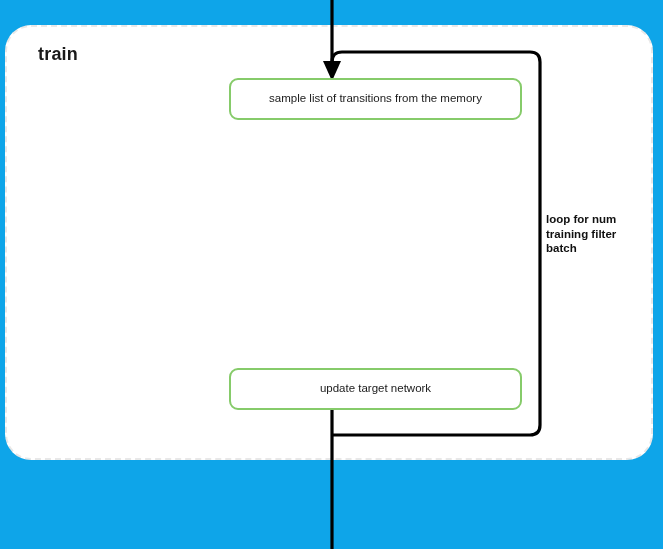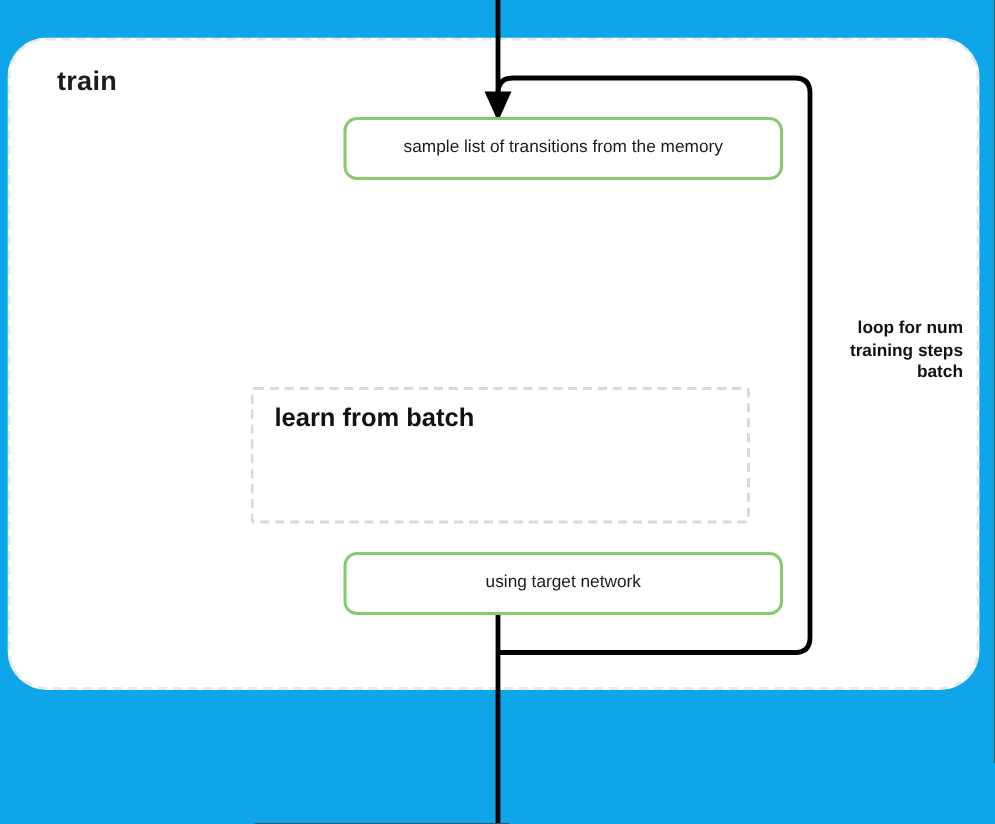--- a/index.html
+++ b/index.html
@@ -88,24 +88,24 @@
     width: 160px;
     font-size: 17px;
     font-weight: bold;
     color: #111111;
     line-height: 1.32;
   }
 
   
   #loop-label {
     position: absolute;
-    left: 530px;
+    left: 546px;
     top: 212px;
     width: 112px;
-    text-align: right;
+    text-align: left;
     font-size: 11.5px;
     font-weight: bold;
     color: #111111;
     line-height: 1.28;
   }
 
   
   #connectors {
     position: absolute;
     left: 0;
@@ -134,27 +134,24 @@
   </svg>
 
   <div id="train-title">train</div>
 
   <div class="step-box" id="step-sample">
     <span class="step-label">sample list of transitions from the memory</span>
   </div>
 
 
 
-  <div id="learn-box">
-    <div id="learn-label">learn from batch</div>
-  </div>
 
   <div class="step-box" id="step-update">
-    <span class="step-label">using target network</span>
+    <span class="step-label">update target network</span>
   </div>
 
   <div id="loop-label">
     <span>loop for num</span><br>
-    <span>training steps</span><br>
+    <span>training filter</span><br>
     <span>batch</span>
   </div>
 
 </div>
 
 </body></html>

